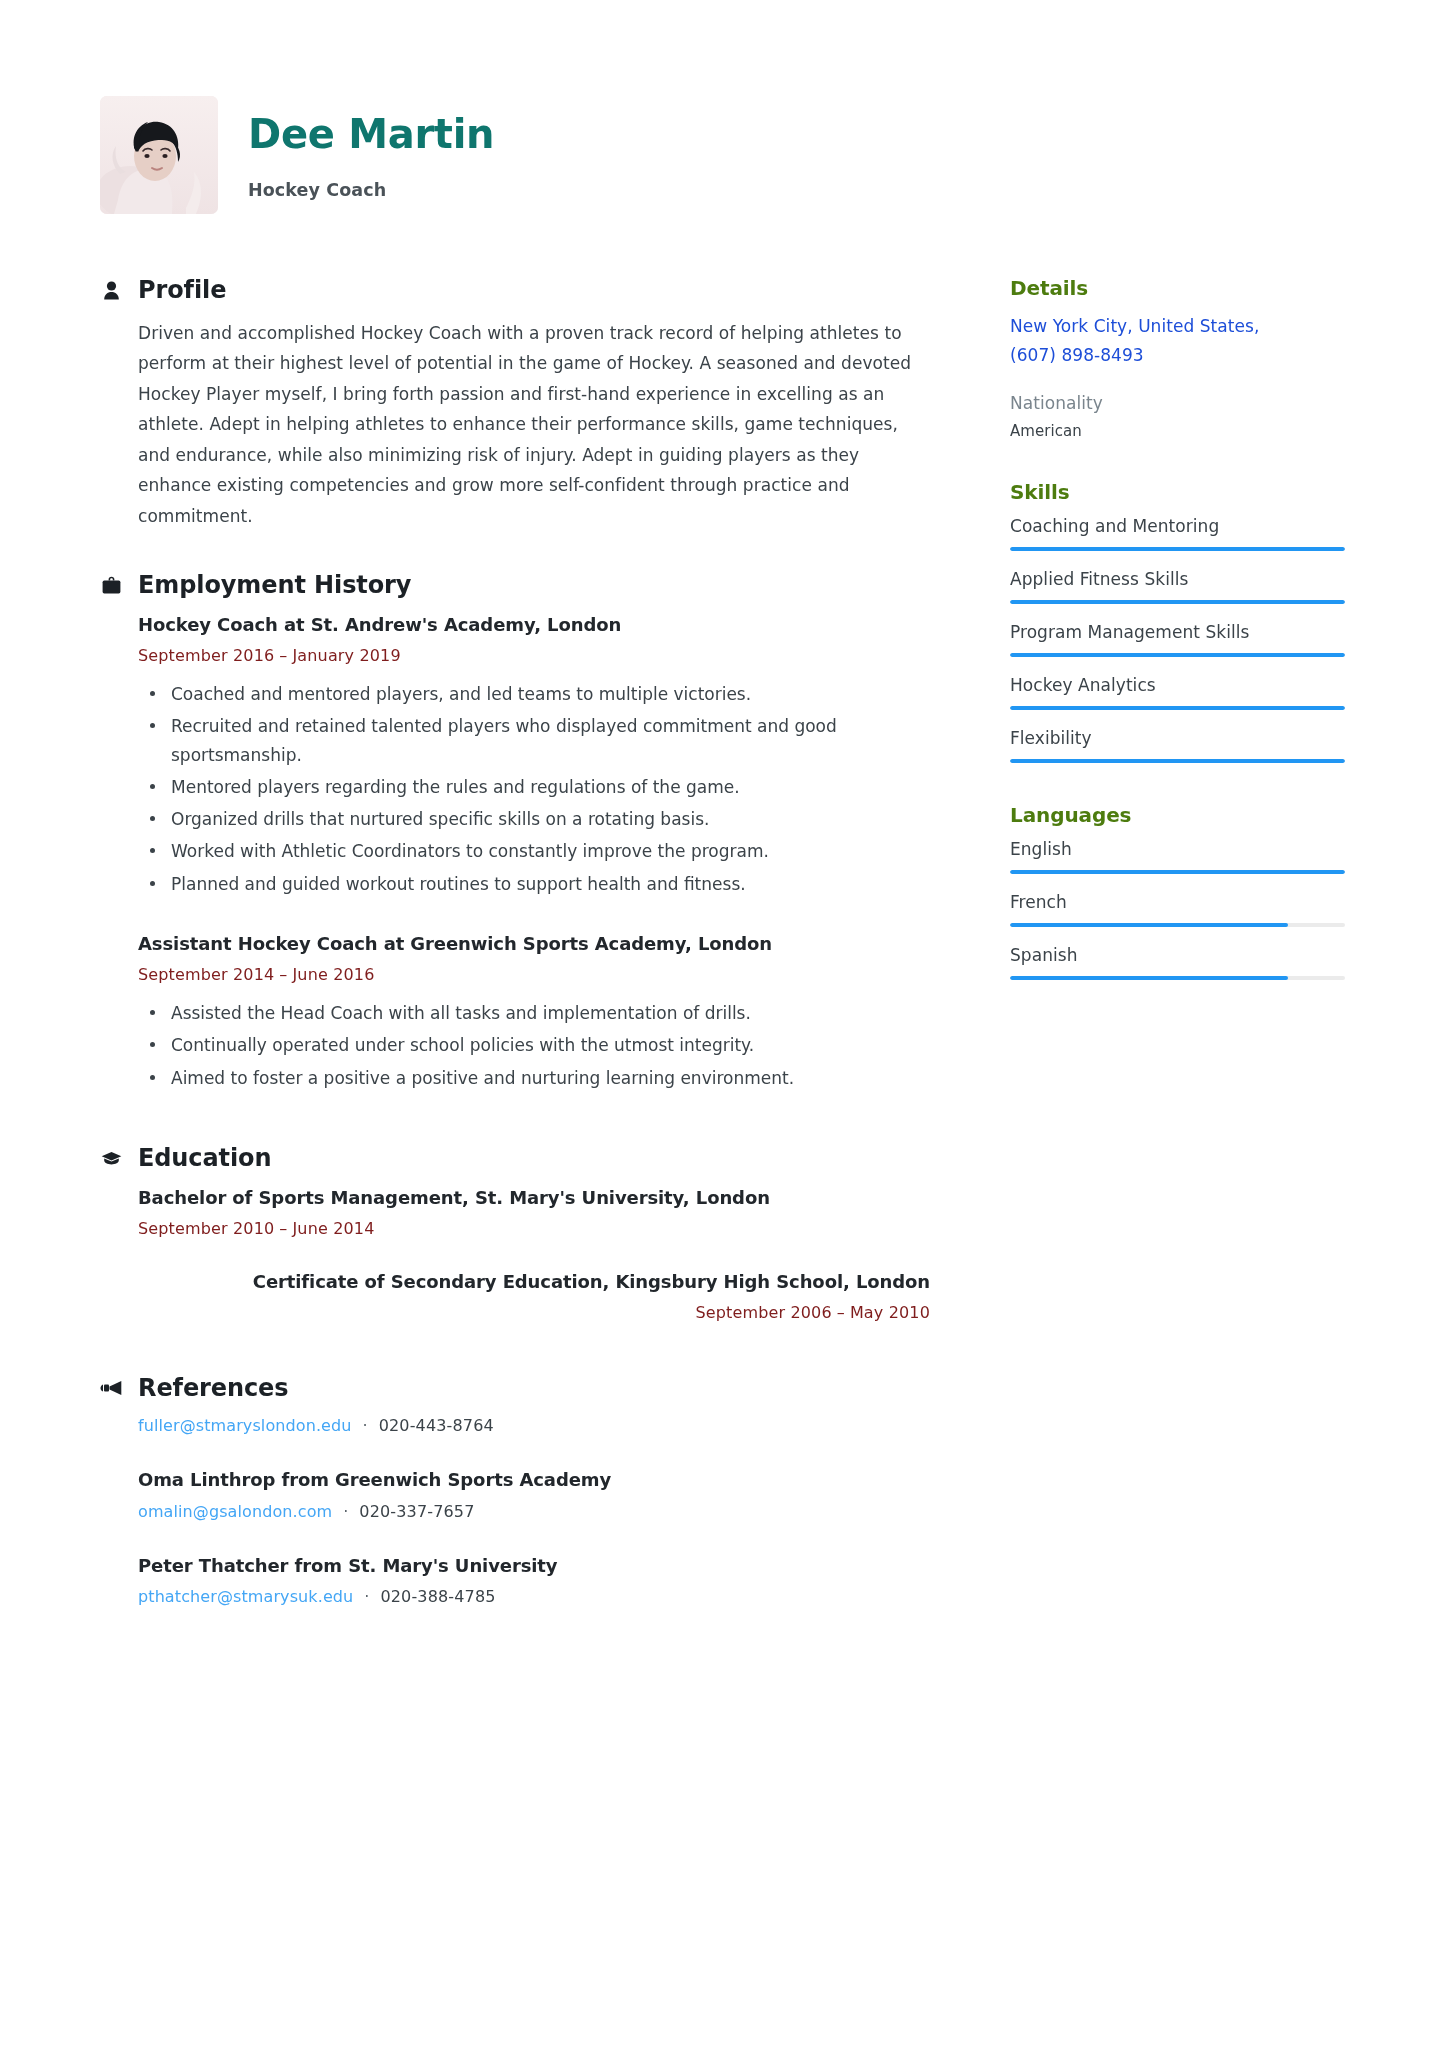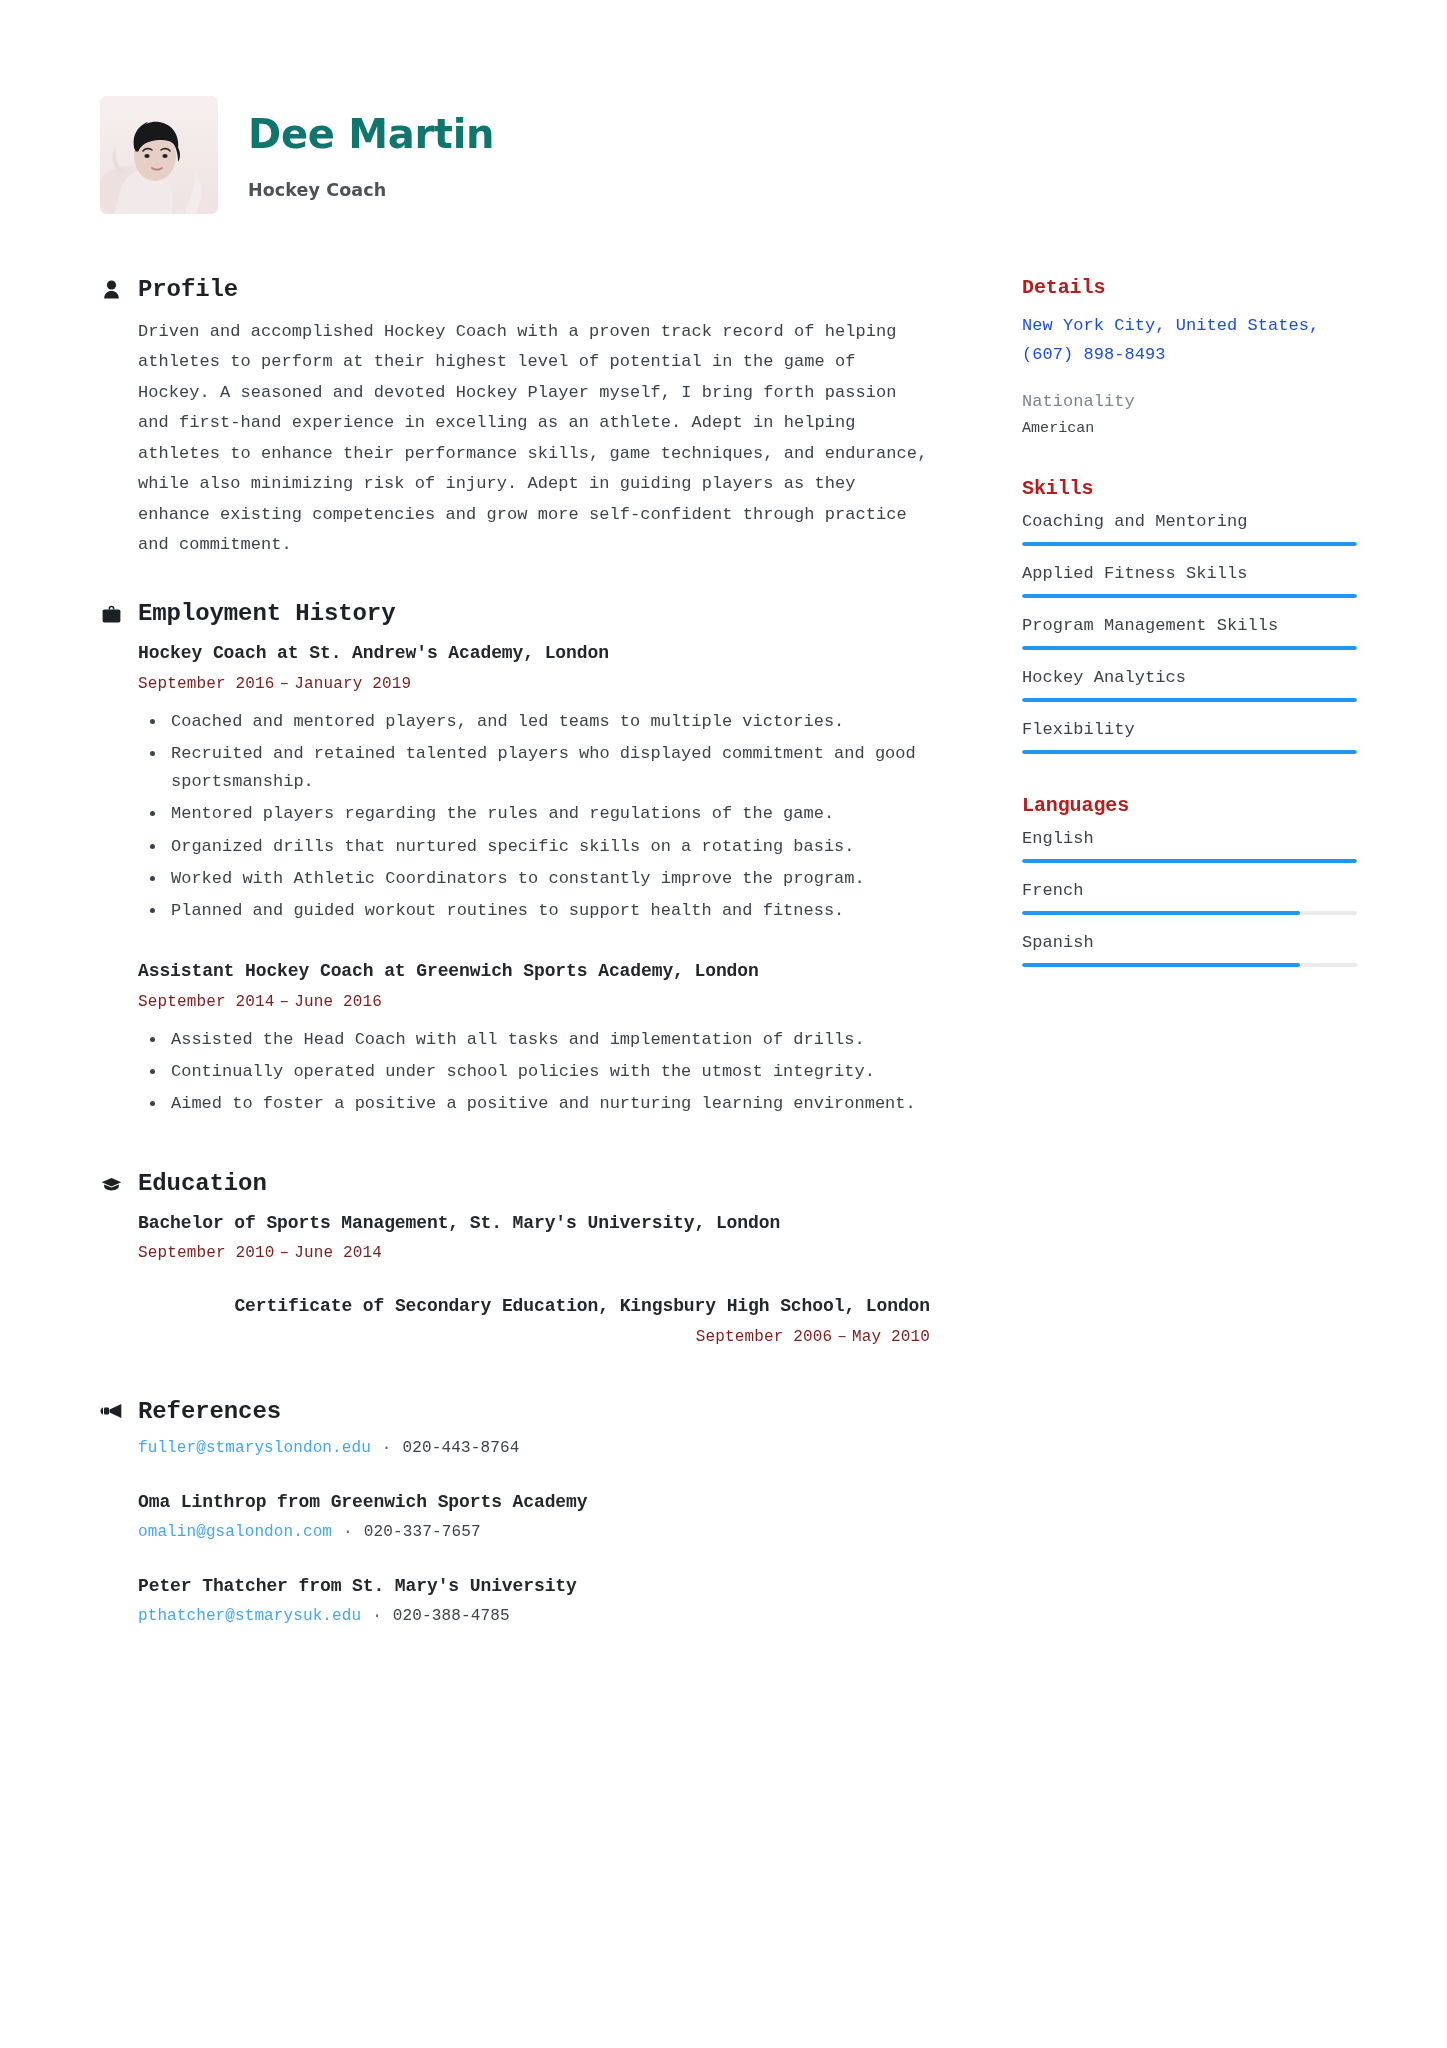--- a/index.html
+++ b/index.html
@@ -59,22 +59,21 @@
     font-weight: 700;
     color: #4a5258;
     margin-top: 24px;
     letter-spacing: 0.1px;
   }
 
   
   .columns {
     display: flex;
     align-items: flex-start;
-    gap: 12px;
-    font-family: Liberation Mono, monospace;
+    gap: 0;
   }
 
   .col-main { width: 830px; flex: 0 0 830px; }
   .col-side { width: 335px; flex: 0 0 335px; margin-left: 80px; }
 
   
   .section { margin-bottom: 40px; }
 
   .section-head {
     display: flex;
@@ -174,21 +173,21 @@
   .ref-email { color: #44a6f5; letter-spacing: 0.1px; }
   .ref-sep { padding: 0 11px; color: #5b646b; }
   .ref-phone { color: #3b4349; letter-spacing: 0.15px; }
 
   
   .side-block { margin-bottom: 38px; }
 
   .side-title {
     font-size: 20px;
     font-weight: 700;
-    color: #b91c1c;
+    color: #4d7c0f;
     margin-bottom: 12px;
     letter-spacing: -0.1px;
   }
 
   .side-line {
     font-size: 17px;
     line-height: 1.73;
     color: #1d4ed8;
     letter-spacing: 0.05px;
   }

